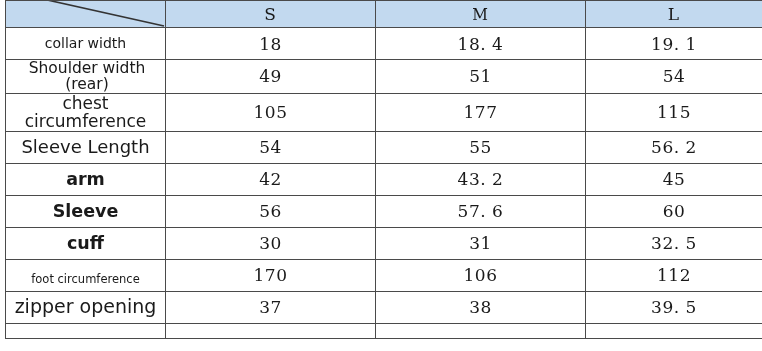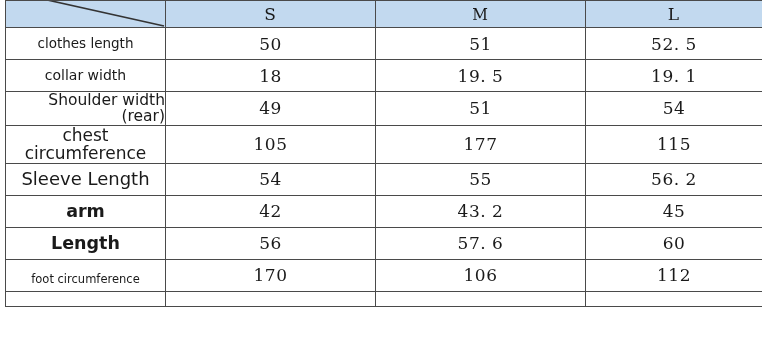--- a/index.html
+++ b/index.html
@@ -94,21 +94,21 @@
   .fs-16 .lbl { font-size: 14px; }
   .fs-15 .lbl { font-size: 15.5px; }
   .fs-12 .lbl { font-size: 17px; line-height: 1.1; }
   .fs-14 .lbl { font-size: 18px; }
   .fs-17 .lbl { font-size: 17.5px; font-weight: bold; }
   .fs-11 .lbl { font-size: 11.5px; margin-top: 8px; }
   .fs-19 .lbl { font-size: 19px; }
 
   
   td.row-label.overflow {
-    text-align: right;
+    text-align: center;
     padding-left: 3px;
     padding-right: 0;
   }
 
   
   td.value-cell {
     font-family: "DejaVu Serif", serif;
     font-size: 17px;
     letter-spacing: 0.5px;
   }
@@ -145,35 +145,27 @@
           <svg viewBox="0 0 160 26" preserveAspectRatio="none">
             <line x1="28" y1="-4" x2="159" y2="25" stroke="#333333" stroke-width="1.6"></line>
           </svg>
           <span></span>
         </td>
         <td class="size-head">S</td>
         <td class="size-head size-head-m">M</td>
         <td class="size-head">L</td>
       </tr>
 
-      <tr>
-        <td class="row-label fs-13">
-            <span class="lbl">clothes length</span>
-          </td>
-        <td class="value-cell">50</td>
-        <td class="value-cell">51</td>
-        <td class="value-cell">52. 5</td>
-      </tr>
 
       <tr>
         <td class="row-label fs-16">
             <span class="lbl">collar width</span>
           </td>
         <td class="value-cell">18</td>
-        <td class="value-cell">19. 5</td>
+        <td class="value-cell">18. 4</td>
         <td class="value-cell">19. 1</td>
       </tr>
 
       <tr>
         <td class="row-label fs-15 overflow">
             <span class="lbl">Shoulder width (rear)</span>
           </td>
         <td class="value-cell">49</td>
         <td class="value-cell">51</td>
         <td class="value-cell">54</td>
@@ -201,37 +193,53 @@
         <td class="row-label fs-17">
             <span class="lbl">arm</span>
           </td>
         <td class="value-cell">42</td>
         <td class="value-cell">43. 2</td>
         <td class="value-cell">45</td>
       </tr>
 
       <tr>
         <td class="row-label fs-17">
-            <span class="lbl">Length</span>
+            <span class="lbl">Sleeve</span>
           </td>
         <td class="value-cell">56</td>
         <td class="value-cell">57. 6</td>
         <td class="value-cell">60</td>
       </tr>
 
+      <tr>
+        <td class="row-label fs-17">
+            <span class="lbl">cuff</span>
+          </td>
+        <td class="value-cell">30</td>
+        <td class="value-cell">31</td>
+        <td class="value-cell">32. 5</td>
+      </tr>
 
       <tr>
         <td class="row-label fs-11">
             <span class="lbl">foot circumference</span>
           </td>
         <td class="value-cell">170</td>
         <td class="value-cell">106</td>
         <td class="value-cell">112</td>
       </tr>
 
+      <tr>
+        <td class="row-label fs-19">
+            <span class="lbl">zipper opening</span>
+          </td>
+        <td class="value-cell">37</td>
+        <td class="value-cell">38</td>
+        <td class="value-cell">39. 5</td>
+      </tr>
 
       <tr class="cut-row">
         <td class="row-label">
             <span class="lbl"></span>
           </td>
         <td class="value-cell"></td>
         <td class="value-cell"></td>
         <td class="value-cell"></td>
       </tr>
 

